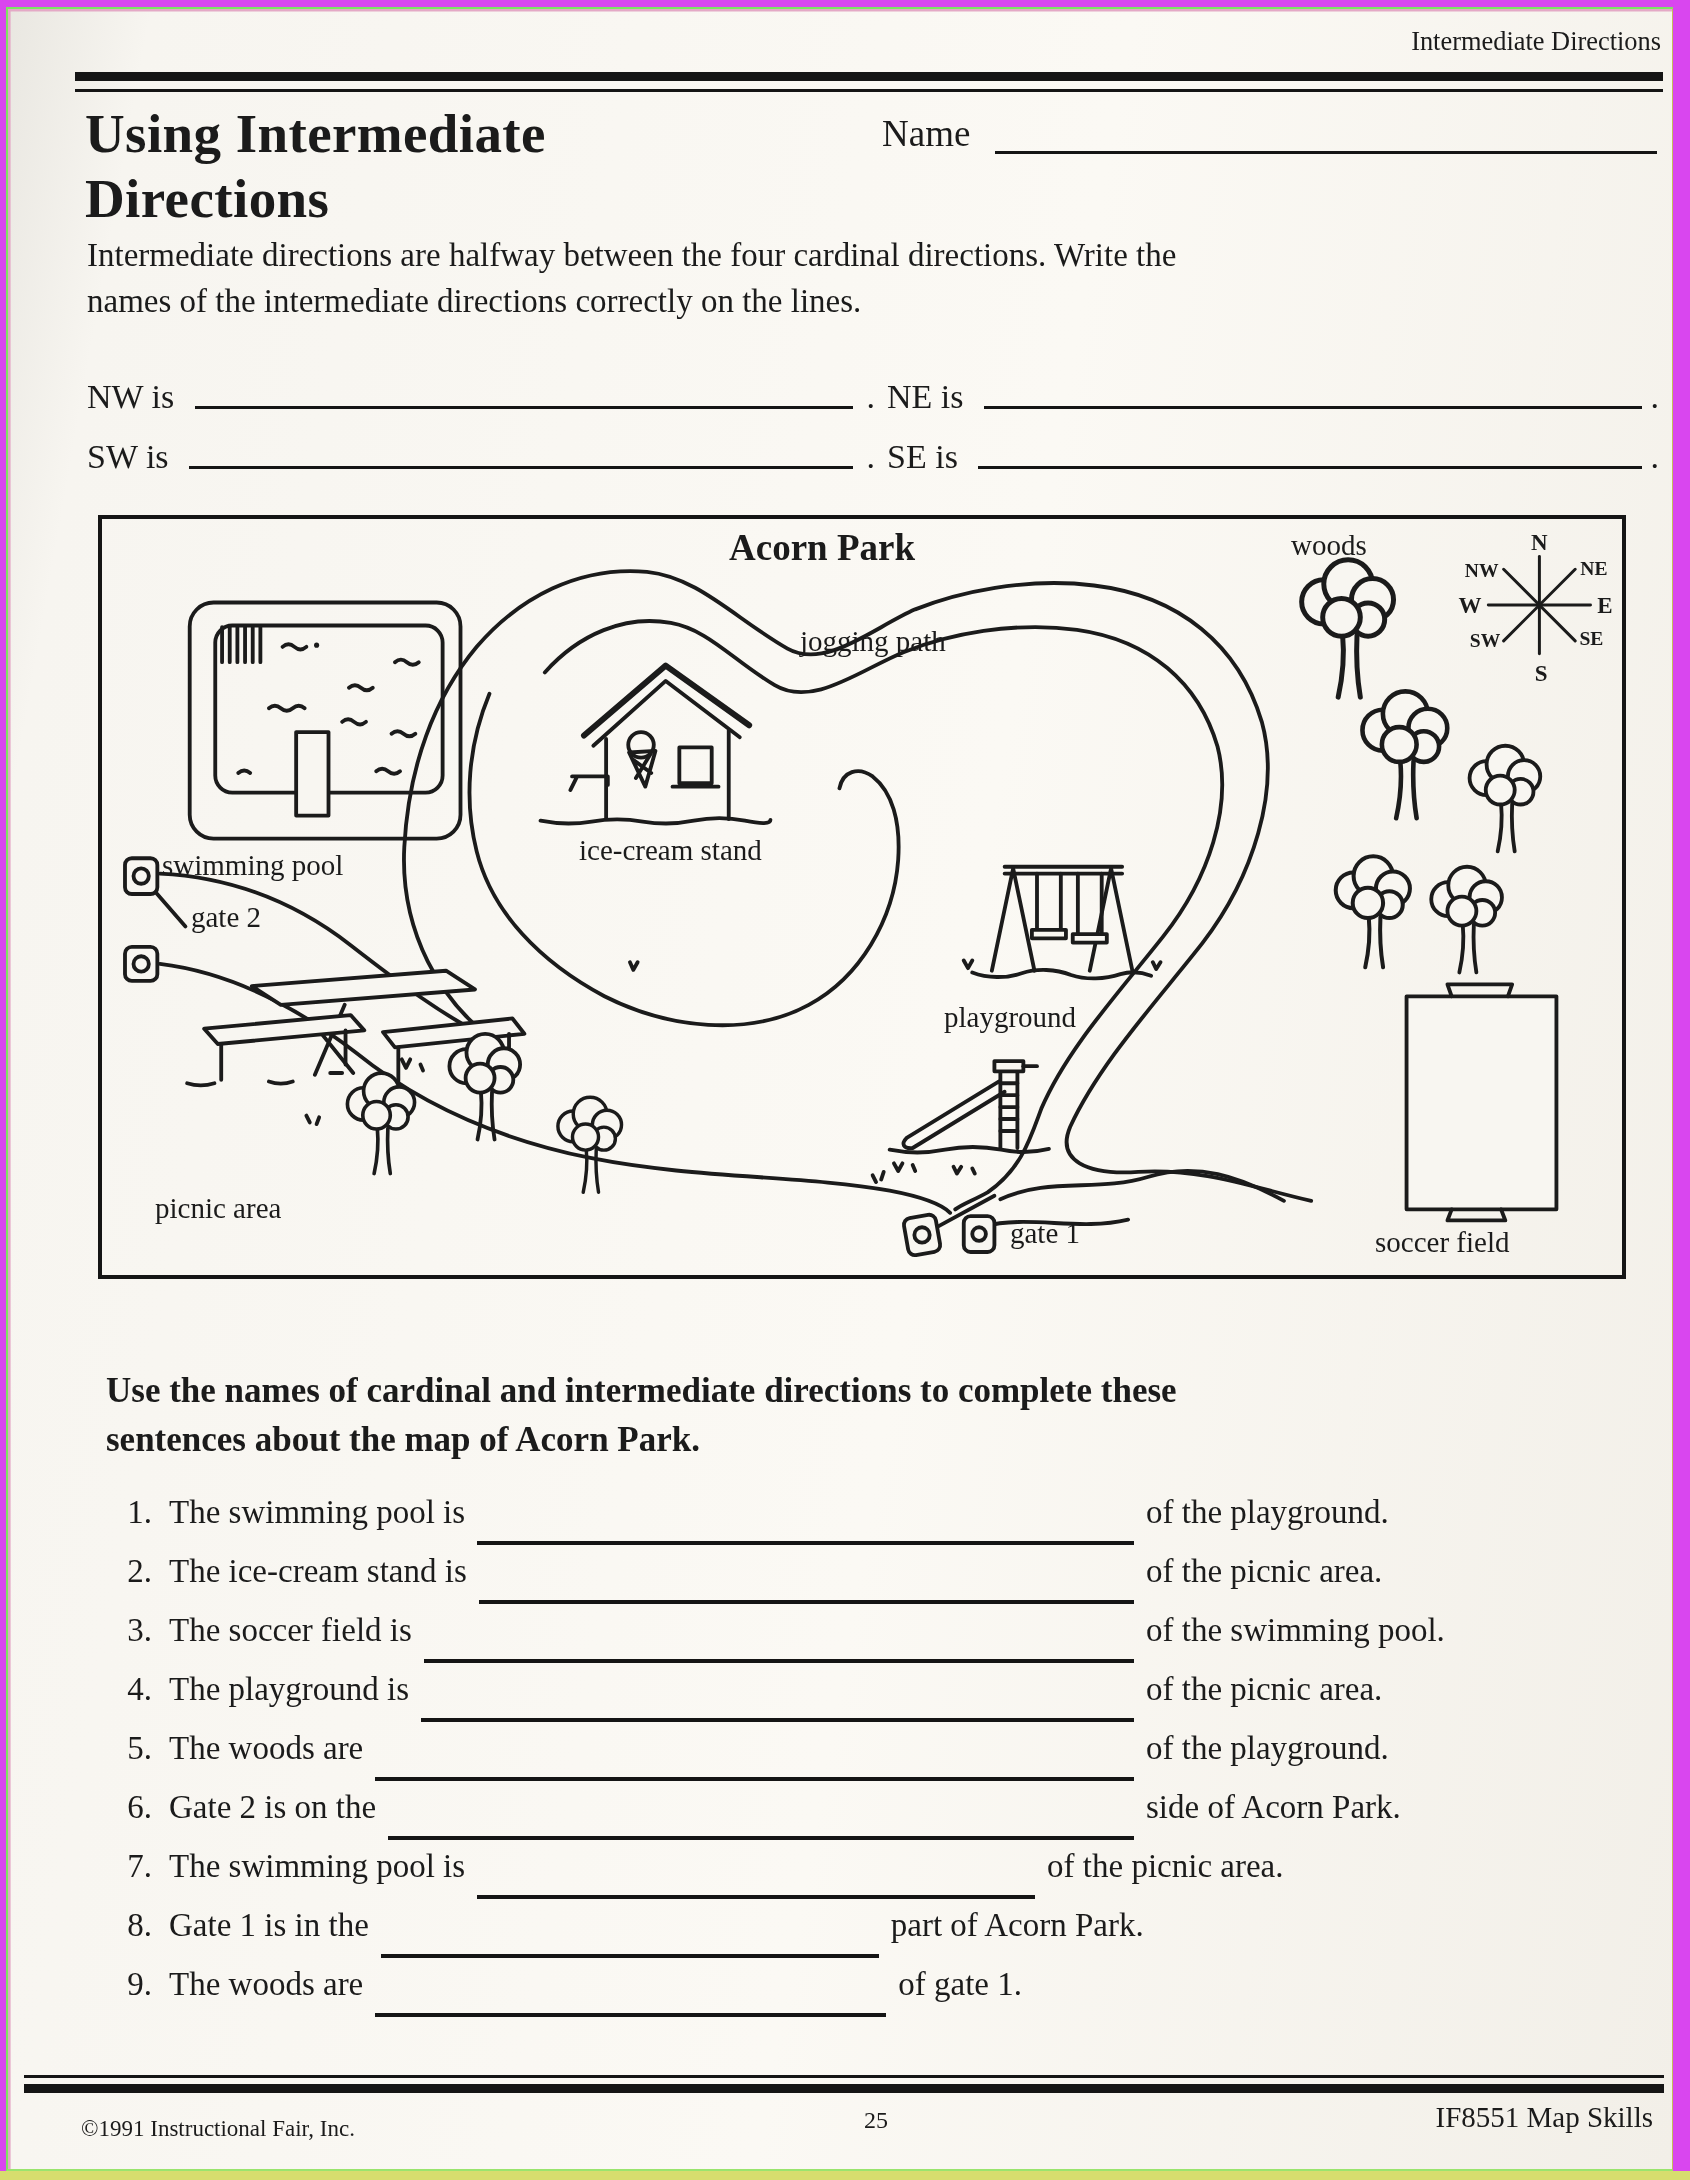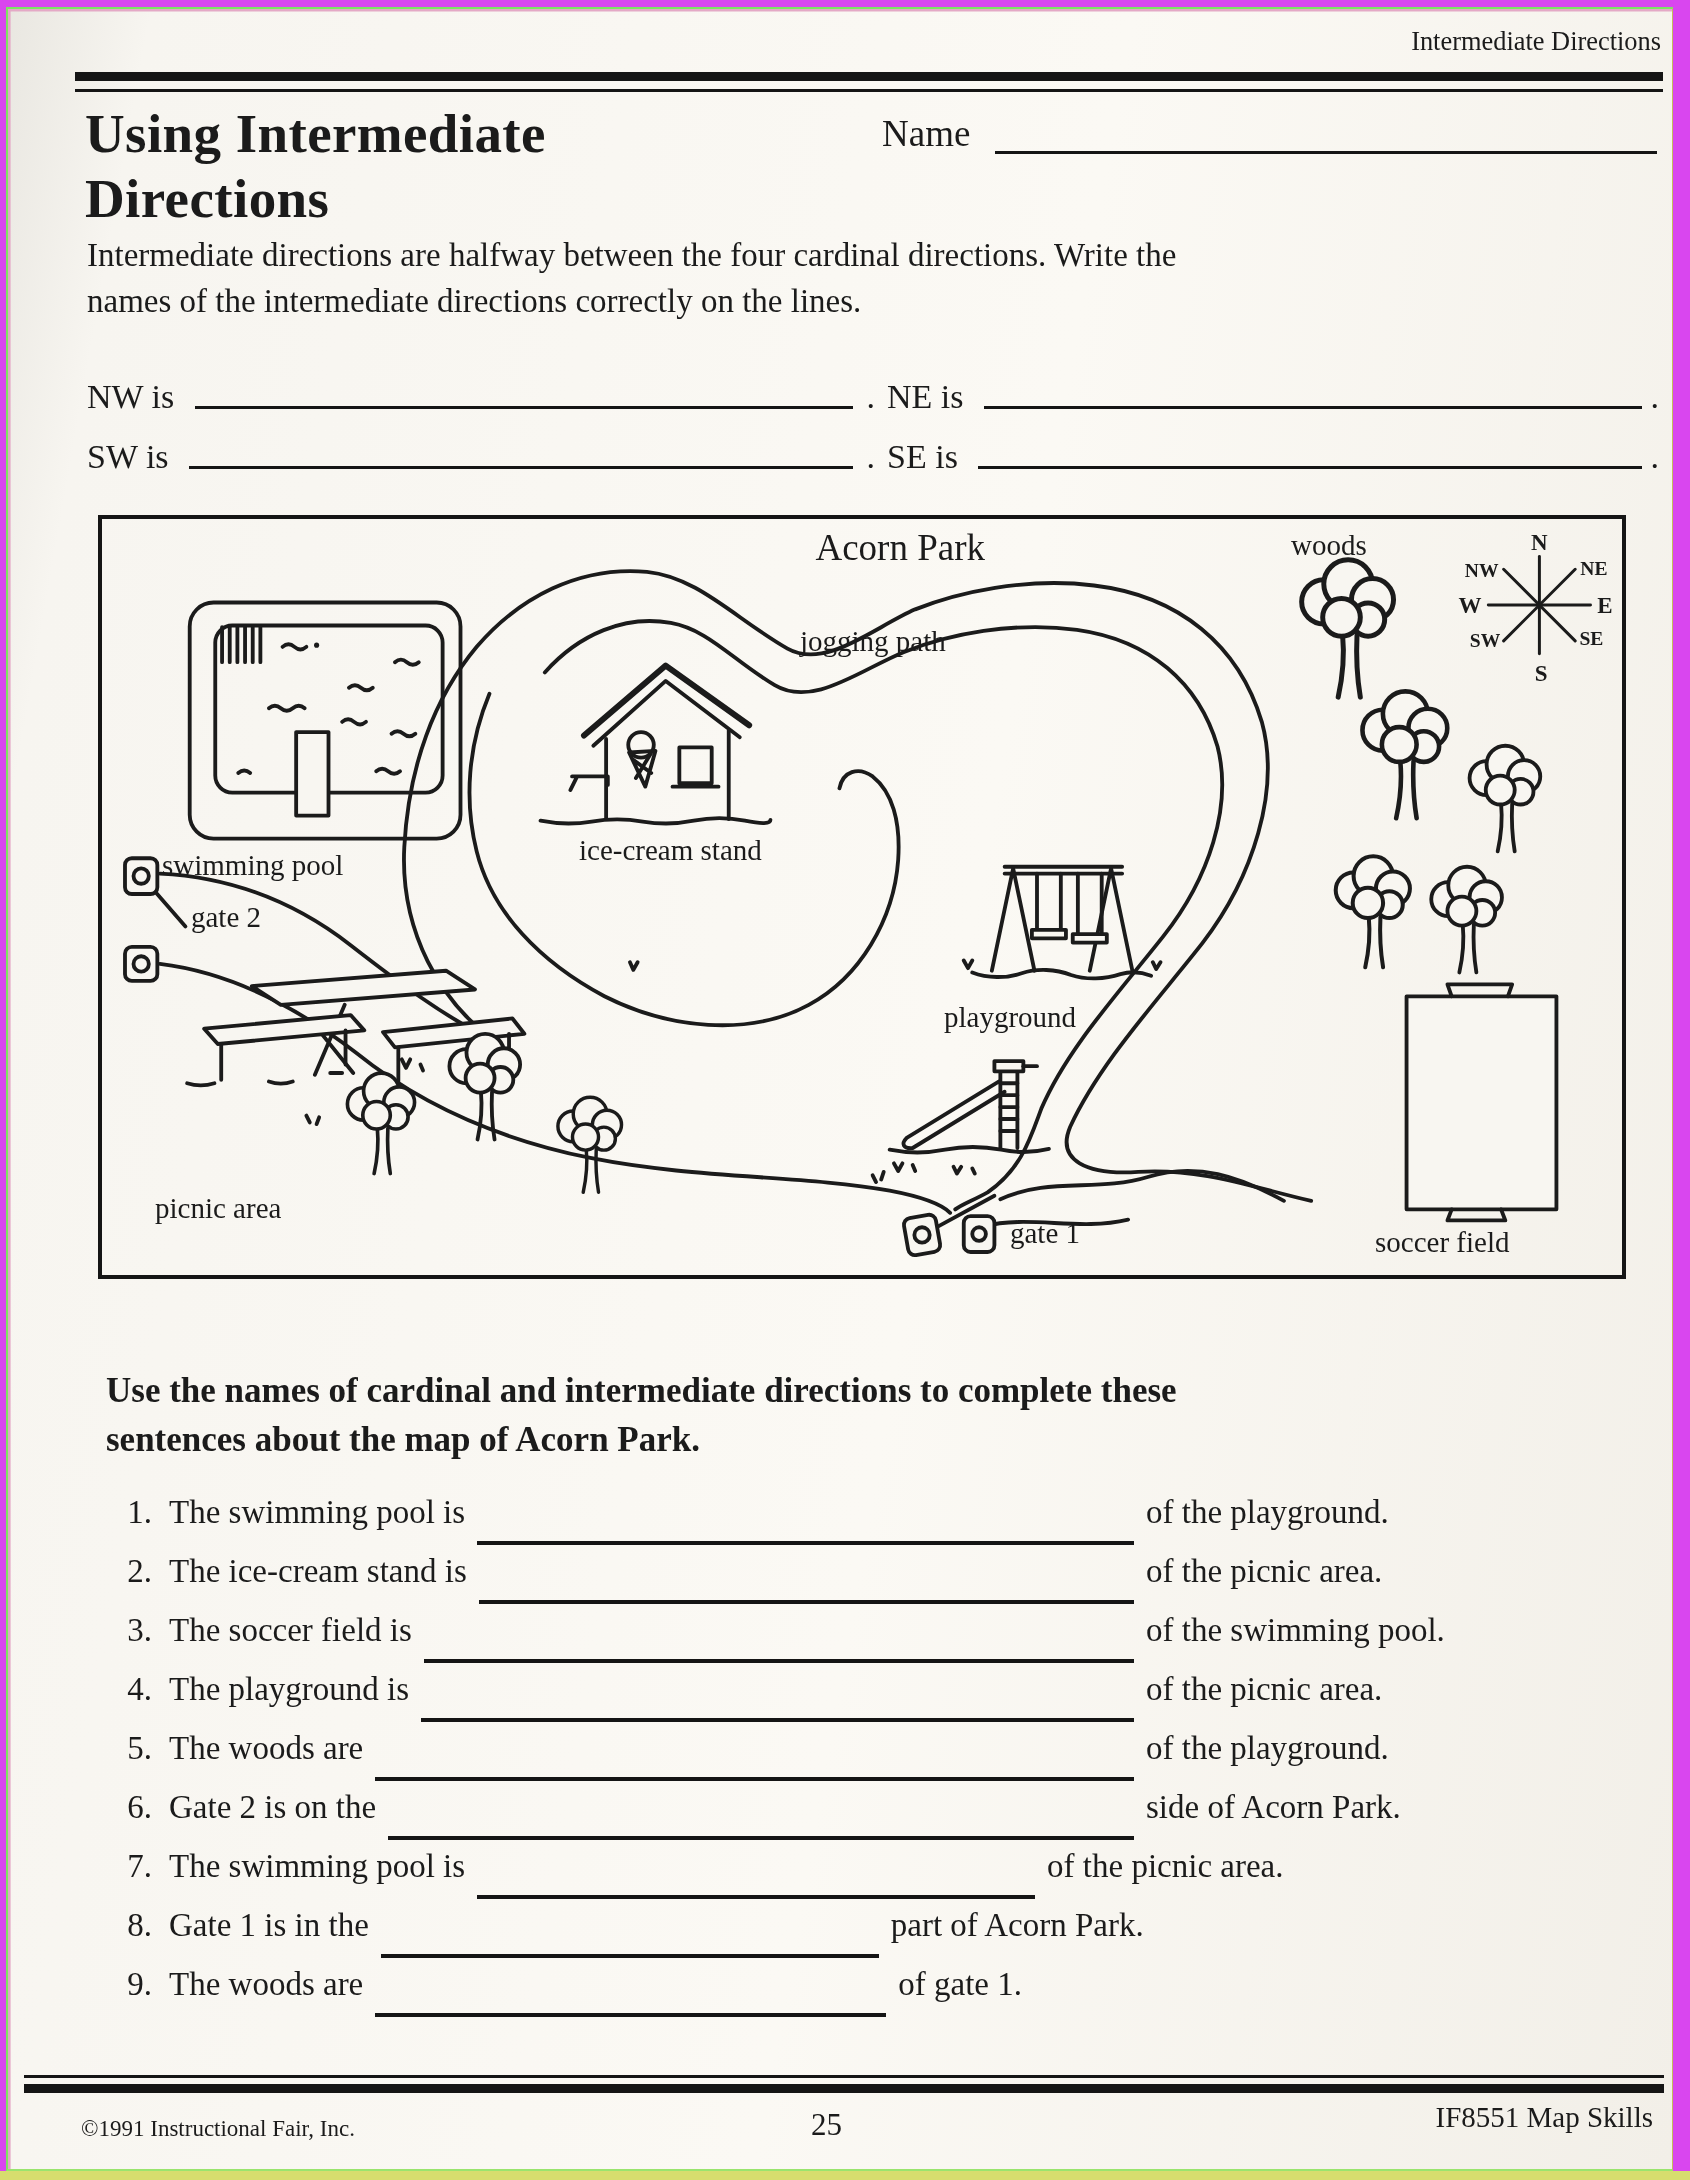--- a/index.html
+++ b/index.html
@@ -20,36 +20,36 @@
   .intro{position:absolute;left:87px;top:232px;width:1533px;margin:0;font-size:33px;line-height:46px;}
   .fill-row{position:absolute;left:87px;right:32px;display:flex;align-items:flex-start;font-size:34px;}
   .fill-row .fl{white-space:nowrap;}
   .fill-row .blank{flex:1;height:0;border-bottom:3.4px solid #151515;align-self:flex-end;margin:0 8.5px 6.8px 20.4px;}
   .fill-row .dot{width:19px;text-align:center;}
   .fill-row .fl2{margin-left:6.8px;}
   .map-box{position:absolute;left:98px;top:515px;width:1520px;height:756px;
            border:4.3px solid #151515;box-sizing:content-box;background:transparent;}
   .map-box svg{position:absolute;left:0;top:0;width:100%;height:100%;}
   .map-label{position:absolute;font-size:29px;white-space:nowrap;}
-  .map-title{position:absolute;left:627px;top:6.8px;width:256px;text-align:right;
-             font-size:37px;font-weight:normal;}
+  .map-title{position:absolute;left:627px;top:6.8px;width:256px;text-align:left;
+             font-size:37px;font-weight:bold;}
   .prompt{position:absolute;left:106px;top:1366px;margin:0;font-size:35px;line-height:49px;font-weight:bold;}
   .questions{position:absolute;left:109px;top:1494px;width:1484px;font-size:33px;}
   .q-row{display:flex;align-items:baseline;height:59px;}
   .q-num{width:43px;text-align:right;margin-right:17px;}
   .q-before,.q-after{white-space:nowrap;}
   .q-blank{height:0;border-bottom:4.3px solid #151515;align-self:flex-end;margin:0 12px 7.7px 12px;flex:1;}
   .q-row.fixed .q-after{flex:0 0 447px;}
   .q-row.s7 .q-blank{flex:0 0 558px;}
   .q-row.s8 .q-blank{flex:0 0 498px;}
   .q-row.s9 .q-blank{flex:0 0 511px;}
   .f-thin{left:24px;right:27px;top:2075px;height:2.6px;}
   .f-thick{left:24px;right:27px;top:2084px;height:9.4px;}
   .f-copy{position:absolute;left:81px;top:2116px;font-size:23px;}
-  .f-page{position:absolute;left:811px;top:2107px;width:77px;text-align:left;font-size:31px;}
+  .f-page{position:absolute;left:811px;top:2107px;width:77px;text-align:right;font-size:24px;}
   .f-edition{position:absolute;right:38px;top:2101px;font-size:29px;}
   svg .ink{stroke:#1b1b1b;stroke-width:4.5;fill:none;stroke-linecap:round;stroke-linejoin:round;}
   svg .paperfill{fill:#f8f6f1;}
   svg text{font-family:"Liberation Serif",serif;font-weight:bold;fill:#1b1b1b;}
   svg .card{font-size:27px;}
   svg .intercard{font-size:23px;}
 </style>
 </head>
 <body>
 

